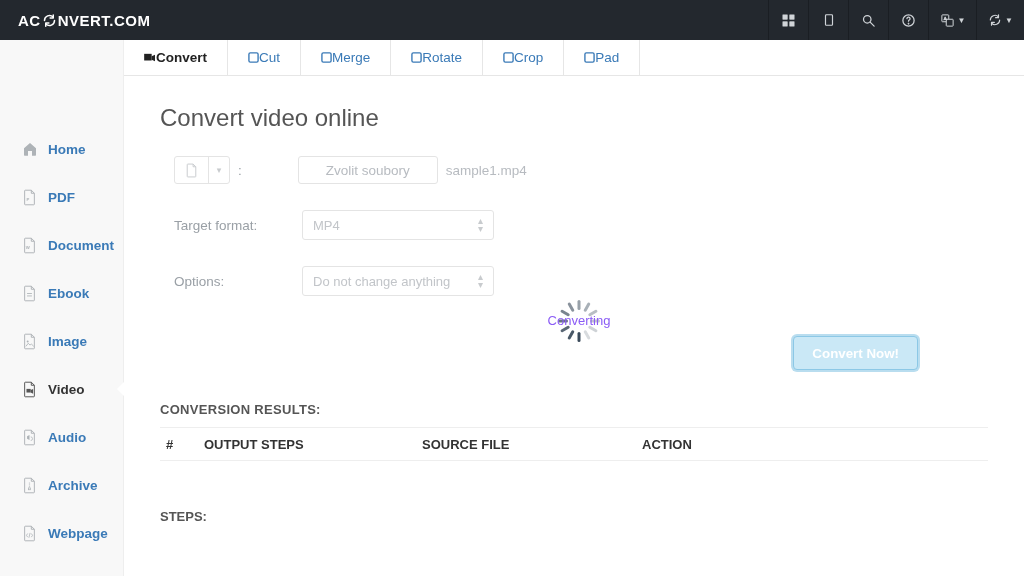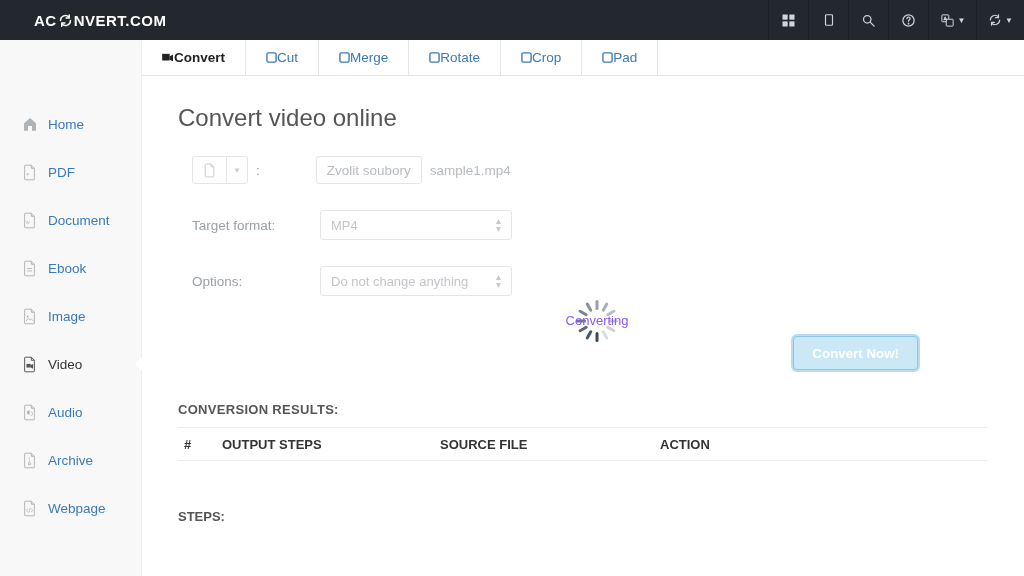--- a/index.html
+++ b/index.html
@@ -1,29 +1,29 @@
 <!DOCTYPE html>
 <html><head>
 <meta charset="utf-8">
 <style>
   * { box-sizing: border-box; margin: 0; padding: 0; }
   body { font-family: -apple-system, "Segoe UI", "Helvetica Neue", Arial, sans-serif; font-size: 14px; color: #333; background: #fff; width: 1024px; height: 576px; overflow: hidden; position: relative; }
 
   
-  .topbar { height: 40px; background: #23282e; display: flex; align-items: center; justify-content: space-between; padding-left: 34px; color: #fff; }
+  .topbar { height: 40px; background: #23282e; display: flex; align-items: center; justify-content: space-between; padding-left: 18px; color: #fff; }
   .brand { font-size: 15px; font-weight: 700; letter-spacing: 0.5px; display: flex; align-items: center; }
   .brand .refresh-glyph { display: inline-flex; align-items: center; justify-content: center; margin: 0 1px; }
   .top-icons { display: flex; height: 100%; }
   .top-icon { width: 40px; height: 40px; border-left: 1px solid #1a1e23; display: flex; align-items: center; justify-content: center; color: #d0d4d8; cursor: pointer; }
   .top-icon.wide { width: 48px; }
   .top-icon svg { stroke: currentColor; fill: none; }
 
   
   .shell { display: flex; height: 536px; }
-  .sidebar { width: 142px; background: #f8f8f8; border-right: 1px solid #eee; padding-top: 60px; position: relative; }
+  .sidebar { width: 124px; background: #f8f8f8; border-right: 1px solid #eee; padding-top: 85px; position: relative; font-weight: bold; }
   .side-item { display: flex; align-items: center; height: 48px; padding-left: 22px; color: #3a7ab7; font-size: 13.5px; cursor: pointer; position: relative; }
   .side-item.active { color: #333; }
   .side-item .side-icon { width: 26px; display: flex; align-items: center; justify-content: flex-start; color: #aeb3b7; }
   .side-item.active .side-icon { color: #555; }
   .side-item.active::after { content:""; position:absolute; right:-1px; top:50%; transform:translateY(-50%); width:0; height:0; border-top:7px solid transparent; border-bottom:7px solid transparent; border-right:7px solid #fff; }
 
   
   .main { flex: 1; background: #fff; position: relative; }
   .tabs { display: flex; border-bottom: 1px solid #e6e6e6; height: 36px; margin-top: 0; }
   .tab { padding: 0 20px; display: flex; align-items: center; border-right: 1px solid #e6e6e6; color: #3a7ab7; font-size: 13.5px; cursor: pointer; }
@@ -31,21 +31,21 @@
   .tab .tab-icon { display: inline-flex; }
   .content { padding: 28px 36px 0 36px; color: #555; }
   .page-title { font-size: 24px; color: #555; font-weight: 400; margin-bottom: 24px; }
 
   .form-row { display: flex; align-items: center; margin-bottom: 26px; font-size: 13.5px; color: #9aa0a6; }
   .form-row .label { width: 128px; }
   .filetype-box { border: 1px solid #e4e4e4; border-radius: 3px; height: 28px; display: flex; align-items: center; }
   .filetype-box .pg { width: 34px; display:flex; align-items:center; justify-content:center; border-right:1px solid #e4e4e4; height:100%; color:#c8cbce;}
   .filetype-box .dd { width:20px; display:flex; align-items:center; justify-content:center; color:#c8cbce; font-size:9px;}
   .colon { margin: 0 8px; color:#9aa0a6;}
-  .file-choose { border:1px solid #e4e4e4; border-radius:3px; height:28px; padding:0 10px; display:flex; align-items:center; color:#b7bbc0; margin-left: 48px;}
+  .file-choose { border:1px solid #e4e4e4; border-radius:3px; height:28px; padding:0 27px; display:flex; align-items:center; color:#b7bbc0; margin-left: 48px;}
   .file-name { margin-left: 8px; color:#b7bbc0;}
   .select-box { border:1px solid #e4e4e4; border-radius:3px; height:30px; width:192px; padding:0 10px; display:flex; align-items:center; justify-content:space-between; color:#c2c5c9; font-size:13px;}
   .select-box .updown { font-size:10px; line-height:8px; color:#c8cbce; display:flex; flex-direction:column;}
   .convert-btn-wrap { display:flex; justify-content:flex-end; padding-right: 70px; margin-top: 40px; margin-bottom: 32px;}
   .convert-btn { background:#cae8f6; border:1px solid #8cc8e6; color:#fff; font-weight:600; border-radius:4px; height:34px; padding:0 18px; box-shadow: 0 0 0 2px #b9ddef; cursor:pointer;}
 
   .results-heading { font-size: 13px; font-weight:700; color:#555; letter-spacing:0.3px; margin-bottom:10px;}
   .results-table-head { display:flex; border-top:1px solid #eee; border-bottom:1px solid #eee; height:34px; align-items:center; font-weight:700; font-size:13px; color:#333;}
   .col-hash { width:44px; padding-left:6px;}
   .col-out { width:218px;}

